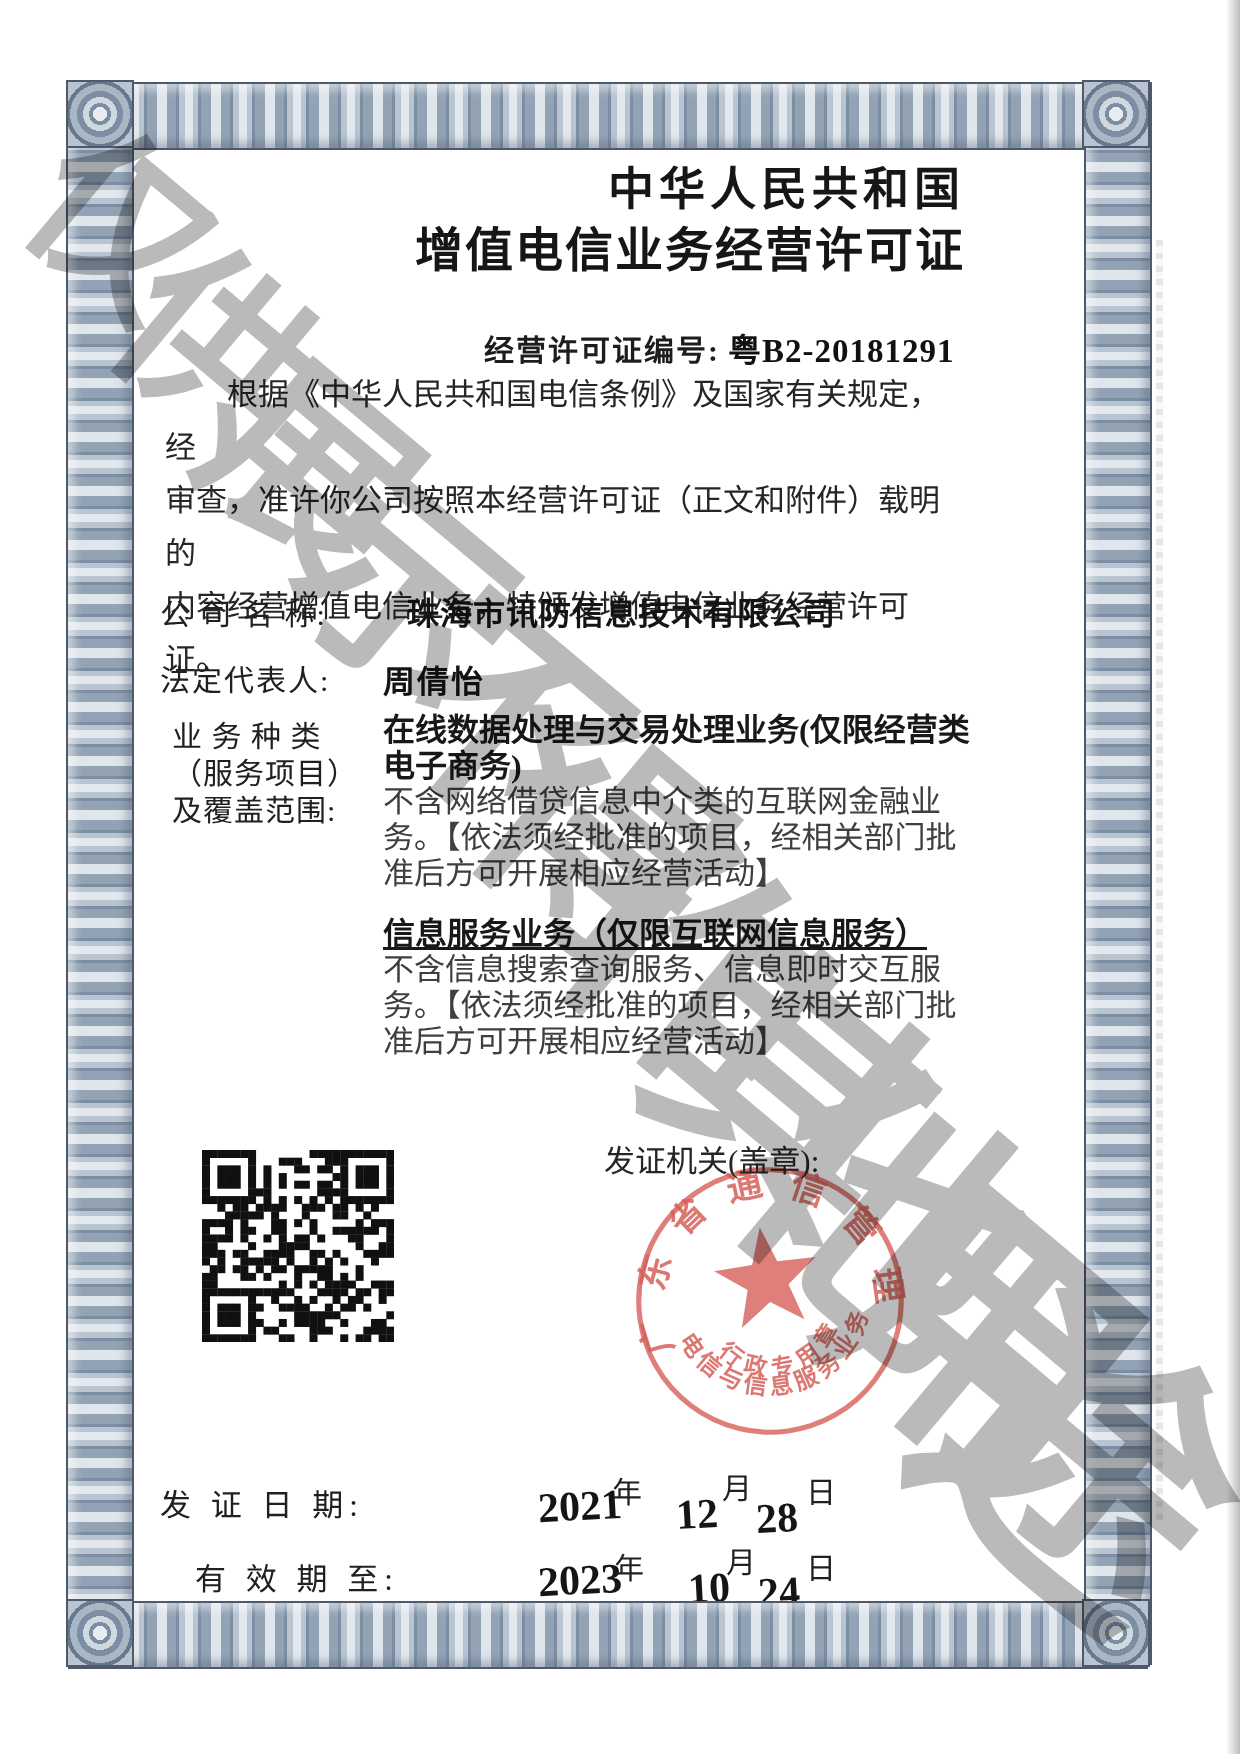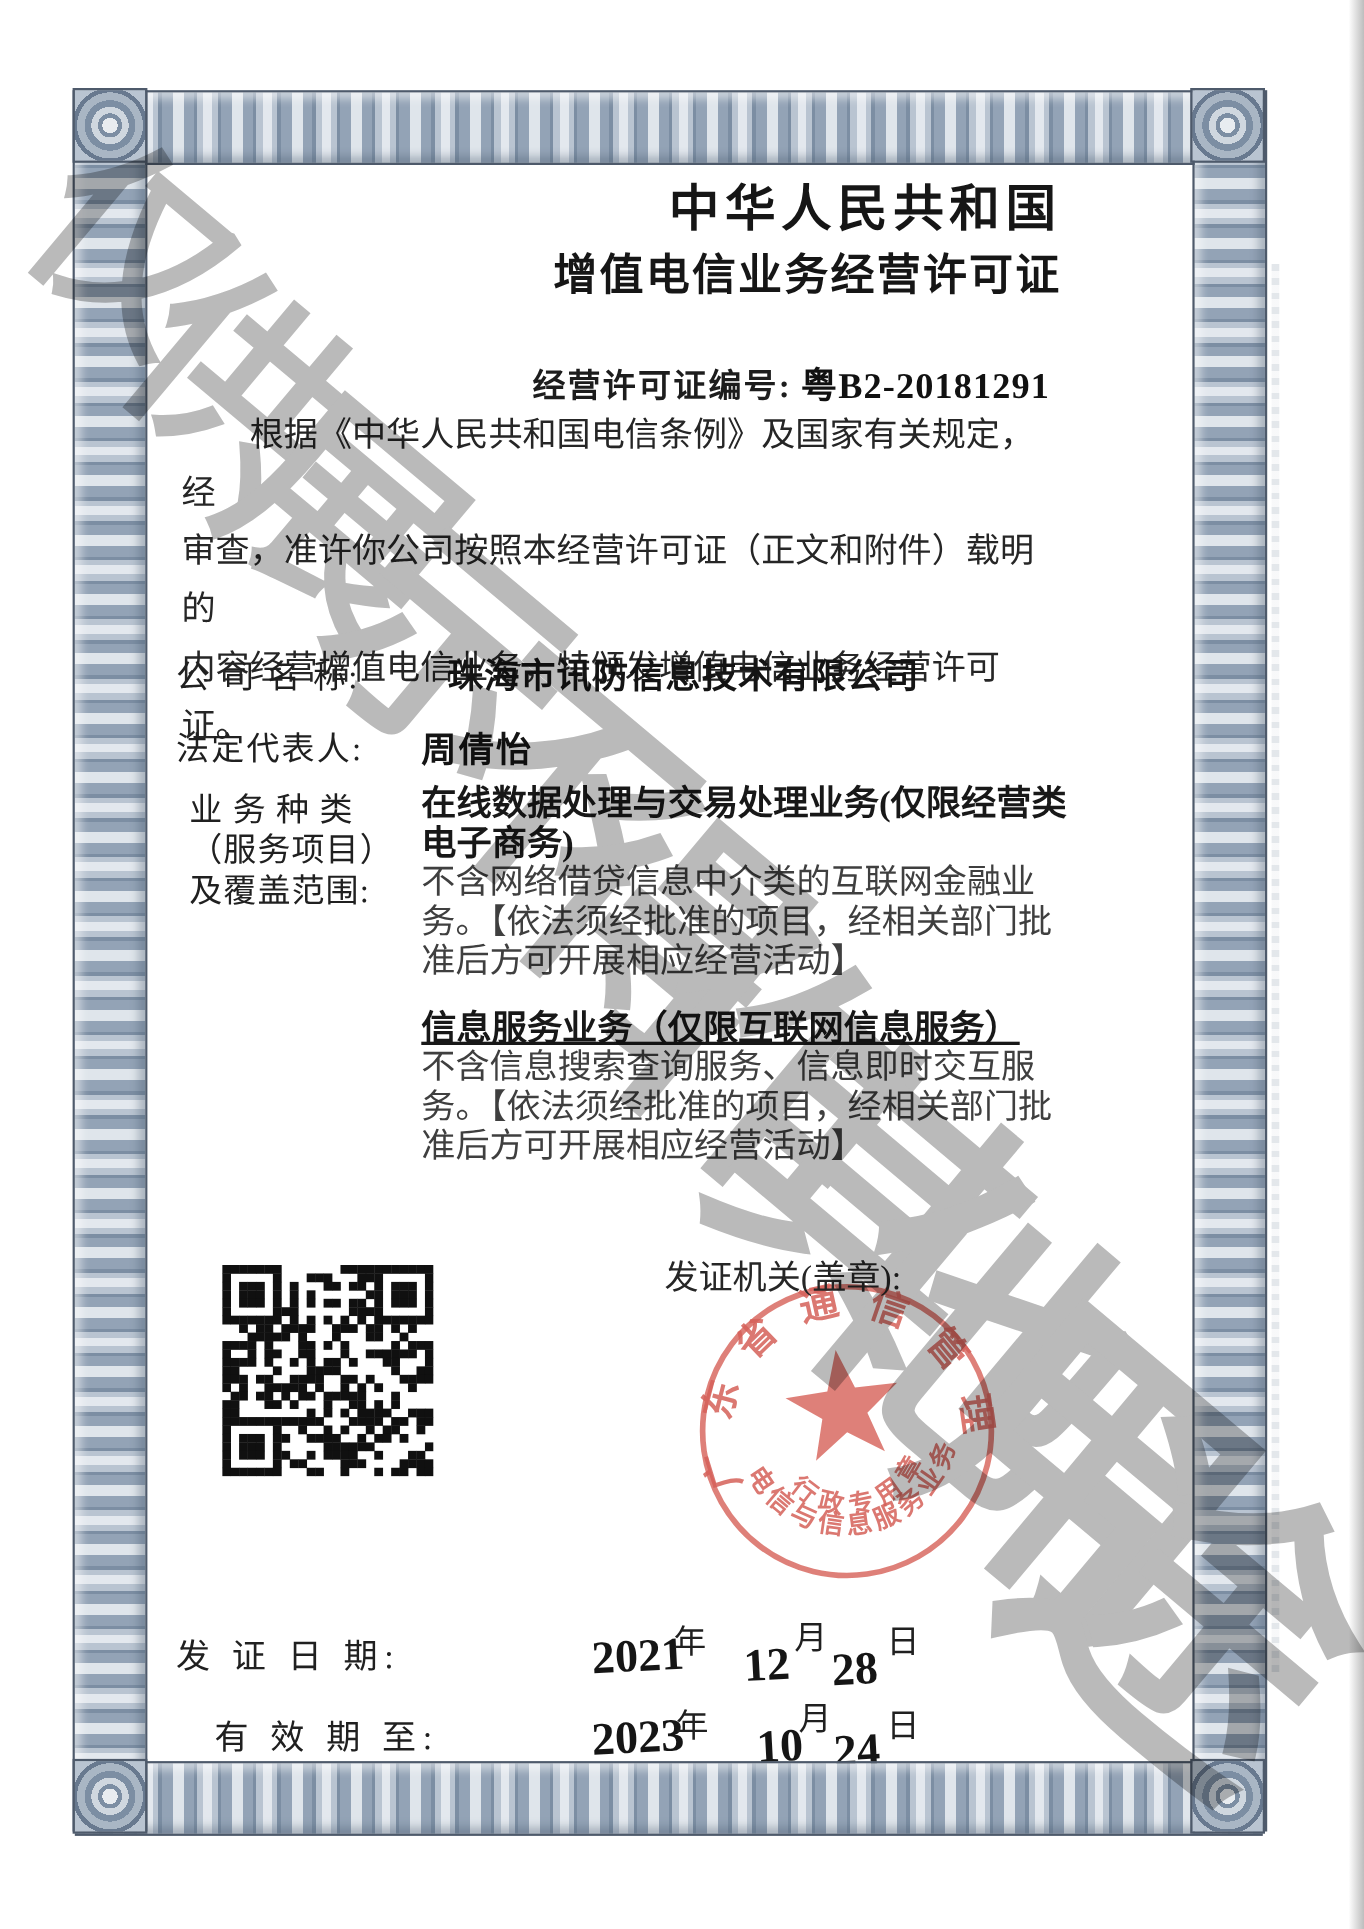--- a/index.html
+++ b/index.html
@@ -43,21 +43,21 @@
   .corner-bl{left:66px;top:1599px;}
   .corner-br{left:1082px;top:1599px;}
   .scan-right{position:absolute;right:0;top:0;width:14px;height:100%;z-index:3;
     background:linear-gradient(90deg,rgba(185,185,185,0) 0,#bdbdbd 100%);}
   .squiggle{position:absolute;left:1156px;top:240px;width:7px;height:1280px;z-index:3;opacity:.65;
     background:repeating-linear-gradient(0deg,#d4dae0 0 6px,#f4f5f7 6px 13px);}
   
   .abs{position:absolute;z-index:10;}
   .title-block{left:135px;top:160px;width:830px;text-align:right;font-weight:700;color:#161616;}
   .title-line1{font-size:46px;line-height:60px;letter-spacing:5px;}
-  .title-line2{font-size:40px;line-height:62px;letter-spacing:2px;}
+  .title-line2{font-size:48px;line-height:62px;letter-spacing:2px;}
   .licno-label{left:484px;top:326px;font-size:30px;font-weight:700;letter-spacing:2px;color:#1d1d1d;}
   .licno-value{left:728px;top:324px;font-size:33px;font-weight:600;letter-spacing:1px;color:#111;font-family:Liberation Serif, serif;}
   .preamble{left:165px;top:368px;width:790px;font-size:31px;line-height:53px;color:#262626;}
   .pre-line.indent{text-indent:2em;}
   .field-label{font-size:30px;color:#202020;letter-spacing:2px;}
   .lab-company{left:160px;top:590px;text-align:center;}
   .lab-legal{left:160px;top:656px;}
   .val-company{left:383px;top:588px;font-size:32px;font-weight:700;color:#141414;letter-spacing:1px;margin-left:24px;}
   .val-legal{left:383px;top:656px;font-size:32px;font-weight:700;color:#141414;letter-spacing:2px;}
   .biz-labels{left:172px;top:718px;font-size:30px;line-height:37px;color:#202020;letter-spacing:1px;}

